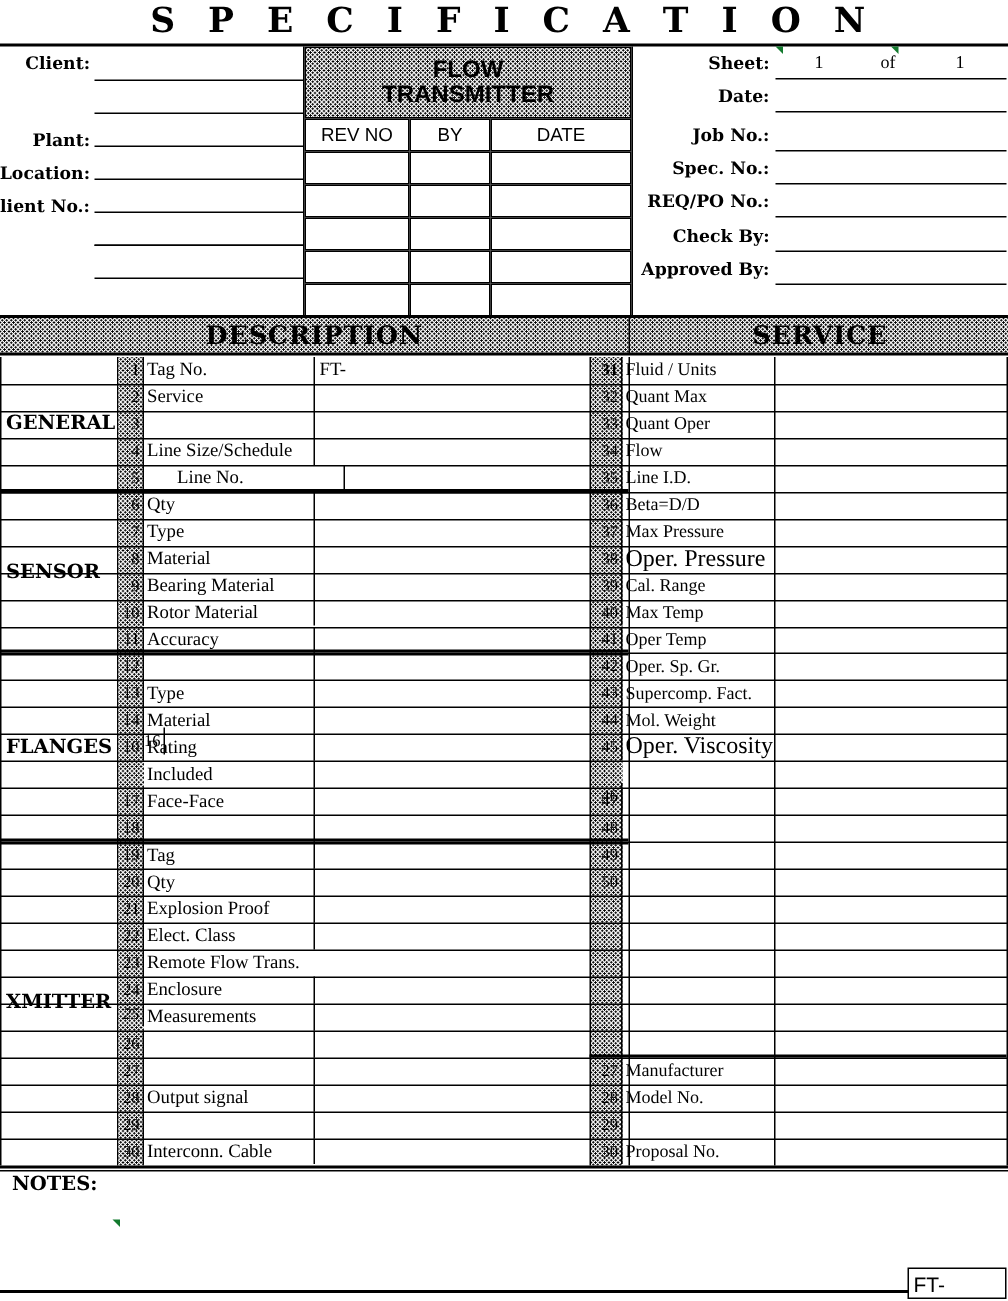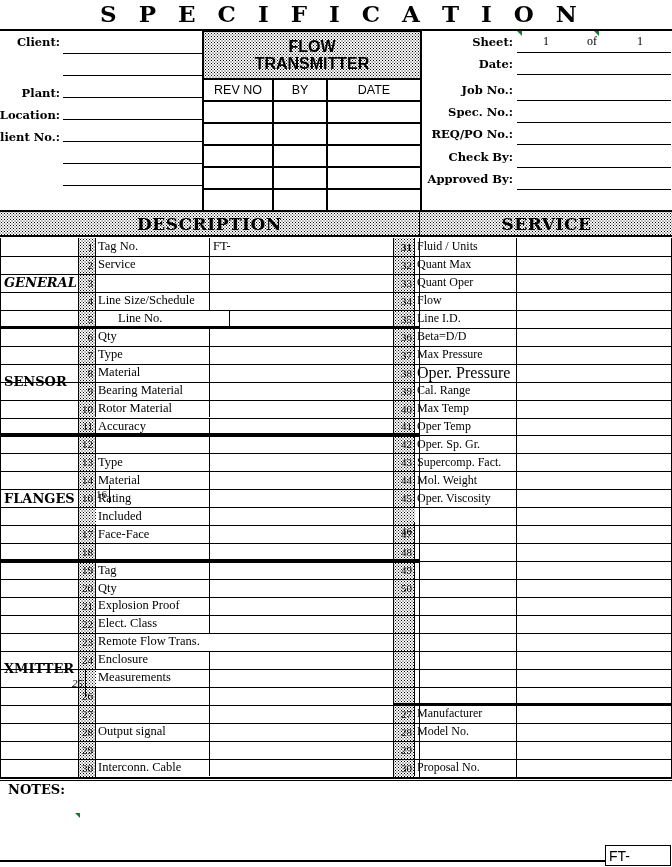--- a/index.html
+++ b/index.html
@@ -313,21 +313,21 @@
       <div class="abs lblcell" style="left: 96px; top: 471.35px; width: 114px; height: 17.95px; border-right: 1px solid rgb(0, 0, 0);">Material</div>
       <div class="abs valcell" style="left: 210px; top: 471.35px; width: 209px; height: 17.95px;"></div>
       <div class="abs numcell" style="left: 393px; top: 471.35px; width: 22px; height: 17.95px;">44</div>
       <div class="abs lblcell" style="left: 415px; top: 471.35px; width: 101px; height: 17.95px; font-size: 12px;">Mol. Weight</div>
       <div class="abs valcell" style="left: 516px; top: 471.35px; width: 155px; height: 17.95px;"></div>
       <div class="abs hline" style="left: 0px; top: 507.25px; width: 672px;"></div>
       <div class="abs numcell" style="left: 78px; top: 489.3px; width: 18px; height: 17.95px;">10</div>
       <div class="abs lblcell" style="left: 96px; top: 489.3px; width: 114px; height: 17.95px; border-right: 1px solid rgb(0, 0, 0);">Rating</div>
       <div class="abs valcell" style="left: 210px; top: 489.3px; width: 209px; height: 17.95px;"></div>
       <div class="abs numcell" style="left: 393px; top: 489.3px; width: 22px; height: 17.95px;">45</div>
-      <div class="abs lblcell" style="left: 415px; top: 489.3px; width: 101px; height: 17.95px; font-size: 12px;">Oper. Viscosity</div>
+      <div class="abs lblcell" style="left: 415px; top: 489.3px; width: 101px; height: 17.95px; font-size: 16px;">Oper. Viscosity</div>
       <div class="abs valcell" style="left: 516px; top: 489.3px; width: 155px; height: 17.95px;"></div>
       <div class="abs hline" style="left: 0px; top: 525.2px; width: 672px;"></div>
       <div class="abs numcell" style="left: 78px; top: 485px; width: 18px; height: 17.95px; margin-left: 14px;">16</div>
       <div class="abs lblcell" style="left: 96px; top: 507.25px; width: 114px; height: 17.95px; border-right: 1px solid rgb(0, 0, 0);">Included</div>
       <div class="abs valcell" style="left: 210px; top: 507.25px; width: 209px; height: 17.95px;"></div>
       <div class="abs numcell" style="left: 393px; top: 507.25px; width: 22px; height: 17.95px; margin-top: 15px;">46</div>
       <div class="abs lblcell" style="left: 415px; top: 507.25px; width: 101px; height: 17.95px; font-size: 12px;"></div>
       <div class="abs valcell" style="left: 516px; top: 507.25px; width: 155px; height: 17.95px;"></div>
       <div class="abs hline" style="left: 0px; top: 543.15px; width: 672px;"></div>
       <div class="abs numcell" style="left: 78px; top: 525.2px; width: 18px; height: 17.95px;">17</div>
@@ -378,21 +378,21 @@
       <div class="abs lblcell" style="left: 415px; top: 632.9px; width: 101px; height: 17.95px; font-size: 12px;"></div>
       <div class="abs valcell" style="left: 516px; top: 632.9px; width: 155px; height: 17.95px;"></div>
       <div class="abs hline" style="left: 0px; top: 668.8px; width: 672px;"></div>
       <div class="abs numcell" style="left: 78px; top: 650.85px; width: 18px; height: 17.95px;">24</div>
       <div class="abs lblcell" style="left: 96px; top: 650.85px; width: 114px; height: 17.95px; border-right: 1px solid rgb(0, 0, 0);">Enclosure</div>
       <div class="abs valcell" style="left: 210px; top: 650.85px; width: 209px; height: 17.95px;"></div>
       <div class="abs numcell" style="left: 393px; top: 650.85px; width: 22px; height: 17.95px;"></div>
       <div class="abs lblcell" style="left: 415px; top: 650.85px; width: 101px; height: 17.95px; font-size: 12px;"></div>
       <div class="abs valcell" style="left: 516px; top: 650.85px; width: 155px; height: 17.95px;"></div>
       <div class="abs hline" style="left: 0px; top: 686.75px; width: 672px;"></div>
-      <div class="abs numcell" style="left: 68px; top: 668.8px; width: 18px; height: 28px; font-style: italic;">25</div>
+      <div class="abs numcell" style="left: 78px; top: 668.8px; width: 18px; height: 15px; font-style: italic;">25</div>
       <div class="abs lblcell" style="left: 96px; top: 668.8px; width: 114px; height: 17.95px; border-right: 1px solid rgb(0, 0, 0);">Measurements</div>
       <div class="abs valcell" style="left: 210px; top: 668.8px; width: 209px; height: 17.95px;"></div>
       <div class="abs numcell" style="left: 393px; top: 668.8px; width: 22px; height: 17.95px;"></div>
       <div class="abs lblcell" style="left: 415px; top: 668.8px; width: 101px; height: 17.95px; font-size: 12px;"></div>
       <div class="abs valcell" style="left: 516px; top: 668.8px; width: 155px; height: 17.95px;"></div>
       <div class="abs hline" style="left: 0px; top: 704.7px; width: 672px;"></div>
       <div class="abs numcell" style="left: 78px; top: 686.75px; width: 18px; height: 17.95px;">26</div>
       <div class="abs lblcell" style="left: 96px; top: 686.75px; width: 114px; height: 17.95px; border-right: 1px solid rgb(0, 0, 0);"></div>
       <div class="abs valcell" style="left: 210px; top: 686.75px; width: 209px; height: 17.95px;"></div>
       <div class="abs numcell" style="left: 393px; top: 686.75px; width: 22px; height: 17.95px;"></div>
@@ -418,21 +418,21 @@
       <div class="abs valcell" style="left: 210px; top: 740.6px; width: 209px; height: 17.95px;"></div>
       <div class="abs numcell" style="left: 393px; top: 740.6px; width: 22px; height: 17.95px;">29</div>
       <div class="abs lblcell" style="left: 415px; top: 740.6px; width: 101px; height: 17.95px; font-size: 12px;"></div>
       <div class="abs valcell" style="left: 516px; top: 740.6px; width: 155px; height: 17.95px;"></div>
       <div class="abs numcell" style="left: 78px; top: 758.55px; width: 18px; height: 17.95px;">30</div>
       <div class="abs lblcell" style="left: 96px; top: 758.55px; width: 114px; height: 17.95px; border-right: 1px solid rgb(0, 0, 0);">Interconn. Cable</div>
       <div class="abs valcell" style="left: 210px; top: 758.55px; width: 209px; height: 17.95px;"></div>
       <div class="abs numcell" style="left: 393px; top: 758.55px; width: 22px; height: 17.95px;">30</div>
       <div class="abs lblcell" style="left: 415px; top: 758.55px; width: 101px; height: 17.95px; font-size: 12px;">Proposal No.</div>
       <div class="abs valcell" style="left: 516px; top: 758.55px; width: 155px; height: 17.95px;"></div>
-      <div class="abs sectlbl" style="left: 0px; top: 238px; width: 78px; height: 89.75px; font-style: italic;">GENERAL</div>
+      <div class="abs sectlbl" style="left: 0px; top: 238px; width: 78px; height: 89.75px;">GENERAL</div>
       <div class="abs sectlbl" style="left: 0px; top: 327.75px; width: 78px; height: 107.7px;">SENSOR</div>
       <div class="abs thick" style="left: 0px; top: 325.75px; width: 419px; height: 2px;"></div>
       <div class="abs hline" style="left: 0px; top: 328.25px; width: 419px;"></div>
       <div class="abs sectlbl" style="left: 0px; top: 435.45px; width: 78px; height: 125.65px;">FLANGES</div>
       <div class="abs thick" style="left: 0px; top: 433.45px; width: 419px; height: 2px;"></div>
       <div class="abs hline" style="left: 0px; top: 435.95px; width: 419px;"></div>
       <div class="abs sectlbl" style="left: 0px; top: 561.1px; width: 78px; height: 215.4px;">XMITTER</div>
       <div class="abs thick" style="left: 0px; top: 559.1px; width: 419px; height: 2px;"></div>
       <div class="abs hline" style="left: 0px; top: 561.6px; width: 419px;"></div>
       <div class="abs thick" style="left: 393px; top: 702.7px; width: 278px; height: 2px;"></div>

